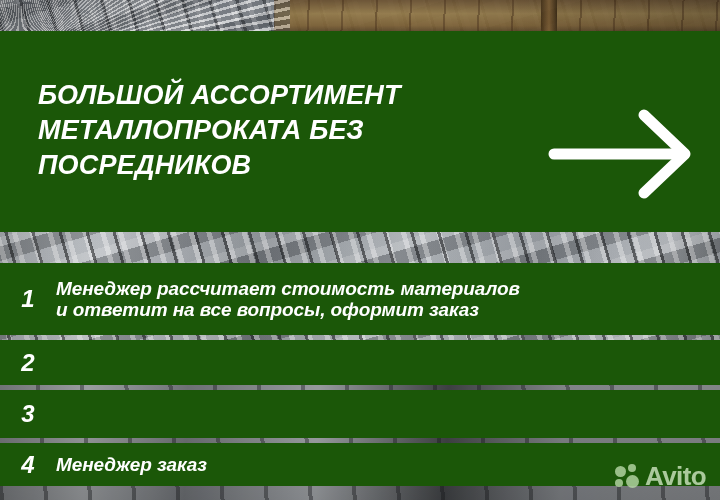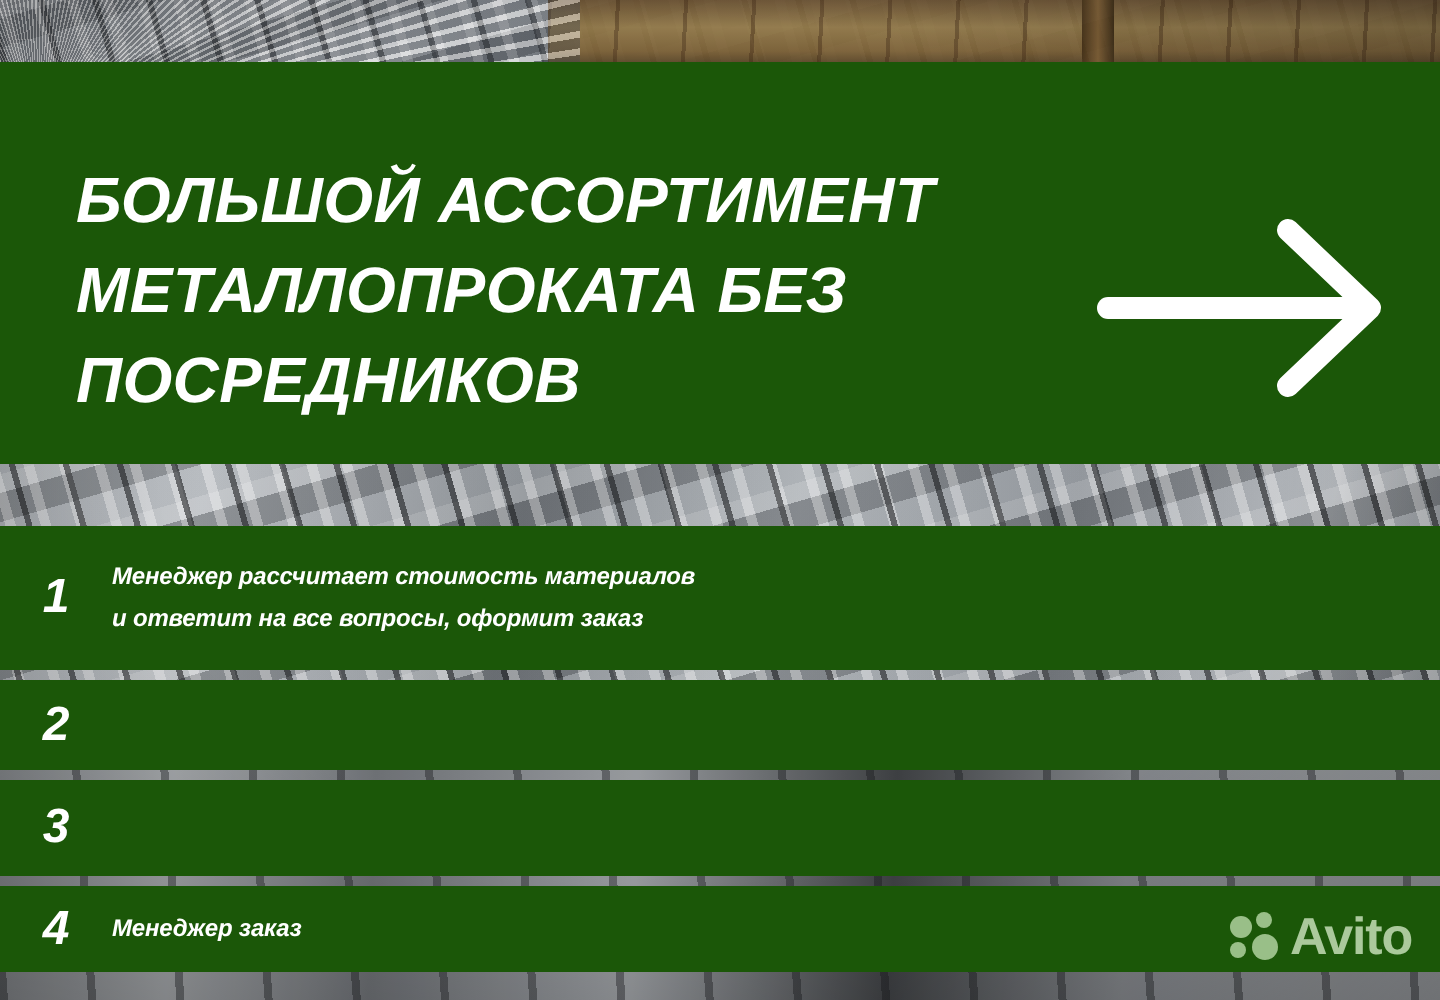--- a/index.html
+++ b/index.html
@@ -72,21 +72,21 @@
   
   .green { position:absolute; left:0; right:0; background:#1b5708; }
 
   #hero-banner { top:31px; height:201px; }
 
   .hero-inner { position:relative; width:100%; height:100%; }
 
   #headline {
     position:absolute; left:38px; top:47px; width:500px;
     color:#ffffff;
-    font-size:32px; line-height:45px;
+    font-size:27px; line-height:35px;
     font-weight:bold; font-style:italic;
     letter-spacing:.2px;
     text-transform:uppercase;
     white-space:pre-line;
   }
 
   
   #hero-arrow { position:absolute; left:548px; top:78px; width:152px; height:90px; }
 
   
@@ -98,30 +98,30 @@
   .step-inner {
     position:relative; width:100%; height:100%;
     display:flex; align-items:center;
   }
   .step-num {
     width:56px; flex:0 0 56px; text-align:center;
     color:#ffffff; font-size:24px; font-weight:bold; font-style:italic;
     line-height:1;
   }
   .step-text {
-    color:#ffffff; font-size:12px; line-height:21px;
+    color:#ffffff; font-size:19px; line-height:21px;
     font-weight:bold; font-style:italic;
     white-space:pre-line;
     letter-spacing:-.1px;
   }
   #step-1 .step-inner { align-items:center; }
 
   
   #avito-watermark {
-    position:absolute; right:14px; bottom:20px;
+    position:absolute; right:14px; bottom:12px;
     display:flex; align-items:center; gap:5px;
     opacity:.80;
   }
   #avito-dots { position:relative; width:25px; height:24px; }
   #avito-dots i { position:absolute; display:block; border-radius:50%; background:#b9d9a8; }
   .d1 { left:0;  top:2px;  width:11px; height:11px; }
   .d2 { left:13px; top:0;  width:8px;  height:8px; }
   .d3 { left:0;  top:15px; width:8px;  height:8px; }
   .d4 { left:11px; top:11px; width:13px; height:13px; }
   #avito-text {

